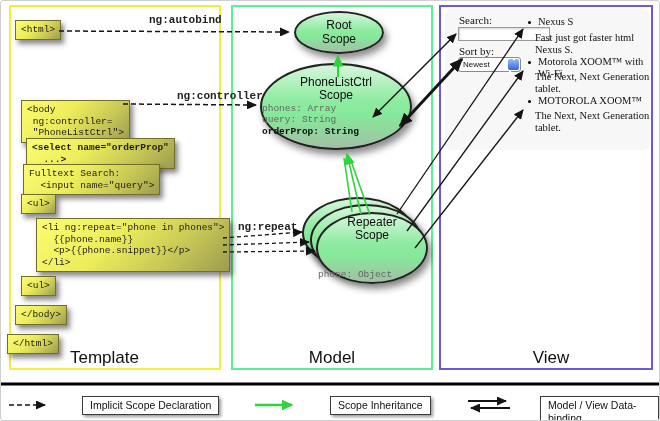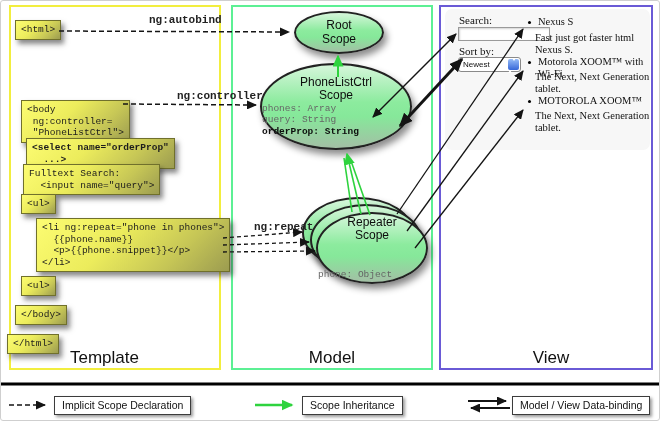--- a/index.html
+++ b/index.html
@@ -49,21 +49,21 @@
     background:linear-gradient(#96bcf8,#3767d8);}
   .tri-up{width:0;height:0;border-left:2.5px solid transparent;border-right:2.5px solid transparent;
     border-bottom:3px solid #fff;margin:1.5px auto 1px;}
   .tri-down{width:0;height:0;border-left:2.5px solid transparent;border-right:2.5px solid transparent;
     border-top:3px solid #fff;margin:0 auto;}
   .v-bullet{position:absolute;width:3px;height:3px;border-radius:50%;background:#000;z-index:2;}
   .v-item-title{position:absolute;font:10.5px/12px "Liberation Serif",serif;color:#111;z-index:2;}
   .v-item-desc{position:absolute;font:10.5px/12px "Liberation Serif",serif;color:#111;z-index:2;}
 
   .legend-box{position:absolute;top:395px;background:#fff;border:1px solid #3c3c3c;
-    box-shadow:2px 2px 3px rgba(0,0,0,0.4);font:10.5px/13px "Liberation Sans",sans-serif;color:#111;padding:2px 7px;z-index:3;}
+    box-shadow:2px 2px 3px rgba(0,0,0,0.4);font:10.5px/13px "Liberation Sans",sans-serif;color:#111;padding:2px 7px;z-index:3;margin-left:28px;}
 
   #arrows{position:absolute;left:0;top:0;z-index:6;pointer-events:none;}
 </style>
 </head>
 <body>
 
 <div id="stage">
 
   <div class="col" id="col-template"></div>
   <div class="col" id="col-model"></div>
@@ -85,21 +85,21 @@
   <div class="code-box" style="left:35px;top:217px;">&lt;li ng:repeat="phone in phones"&gt;
   {{phone.name}}
   &lt;p&gt;{{phone.snippet}}&lt;/p&gt;
 &lt;/li&gt;</div>
   <div class="code-box" style="left:20px;top:275px;">&lt;ul&gt;</div>
   <div class="code-box" style="left:14px;top:304px;">&lt;/body&gt;</div>
   <div class="code-box" style="left:6px;top:333px;">&lt;/html&gt;</div>
 
   <div class="ng-label" style="left:148px;top:13px;">ng:autobind</div>
   <div class="ng-label" style="left:136px;top:89px;margin-left:40px;">ng:controller</div>
-  <div class="ng-label" style="left:253px;top:220px;">ng:repeat</div>
+  <div class="ng-label" style="left:237px;top:220px;">ng:repeat</div>
 
   <div class="ellipse" style="left:293px;top:10px;width:90px;height:43px;">
     <div class="scope-title">Root
 Scope</div>
   </div>
 
   <div class="ellipse" style="left:259px;top:62px;width:152px;height:87px;">
     <div class="scope-title">PhoneListCtrl
 Scope</div>
     <div class="scope-prop">phones: Array</div>

